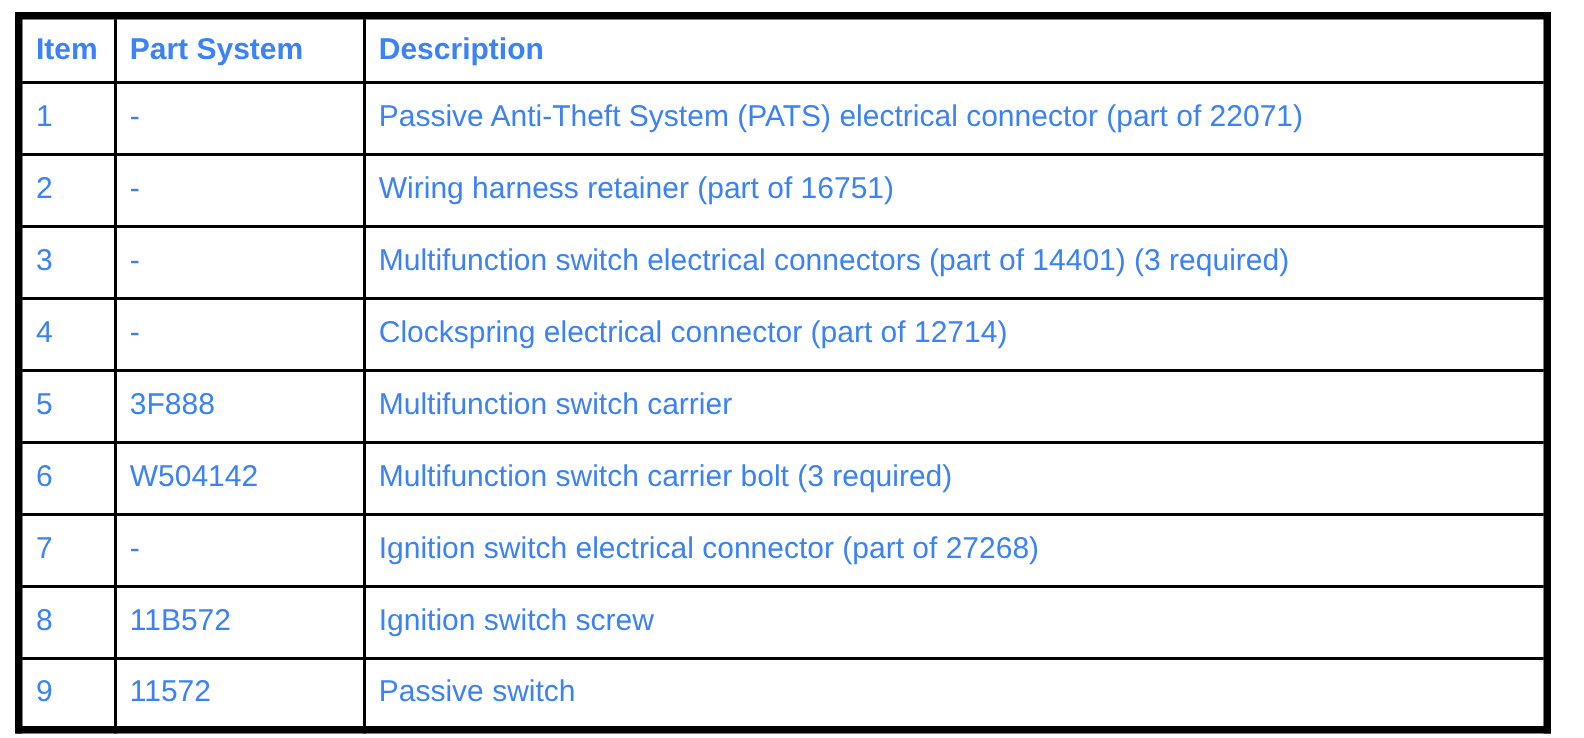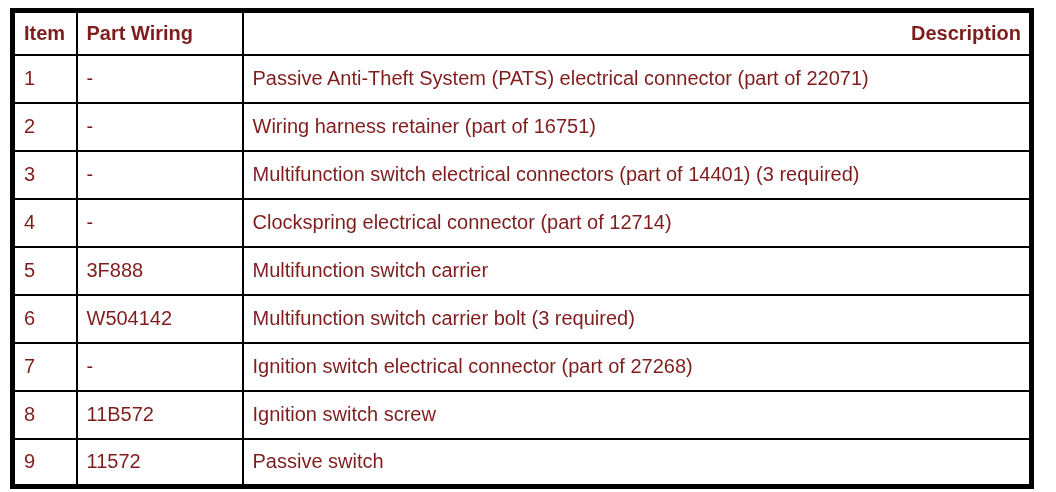--- a/index.html
+++ b/index.html
@@ -26,57 +26,57 @@
     border-collapse: collapse;
     table-layout: fixed;
     border: 5px solid #000000;
     background: #ffffff;
   }
   table.parts-table th,
   table.parts-table td {
     border: 2px solid #000000;
     font-size: 20px;
     line-height: 1.15;
-    color: #7f1d1d;
+    color: #3b82f6;
     vertical-align: middle;
     padding: 2px 8px 2px 9px;
     overflow: hidden;
     white-space: nowrap;
   }
   table.parts-table thead tr {
     height: 44px;
   }
   table.parts-table tbody tr {
     height: 48px;
   }
   table.parts-table th {
     font-weight: bold;
     text-align: left;
   }
   table.parts-table th.col-description {
-    text-align: right;
+    text-align: left;
   }
   col.col-item { width: 64px; }
   col.col-part { width: 166px; }
   col.col-desc { width: auto; }
 </style>
 </head>
 <body>
 
 <div class="page">
   <table class="parts-table">
     <colgroup>
       <col class="col-item">
       <col class="col-part">
       <col class="col-desc">
     </colgroup>
     <thead>
       <tr>
         <th class="col-item-h">Item</th>
-        <th class="col-part-h">Part Wiring</th>
+        <th class="col-part-h">Part System</th>
         <th class="col-description">Description</th>
       </tr>
     </thead>
     <tbody id="parts-table-body">
 
     <tr>
           <td>1</td>
           <td>-</td>
           <td>Passive Anti-Theft System (PATS) electrical connector (part of 22071)</td>
         </tr>

